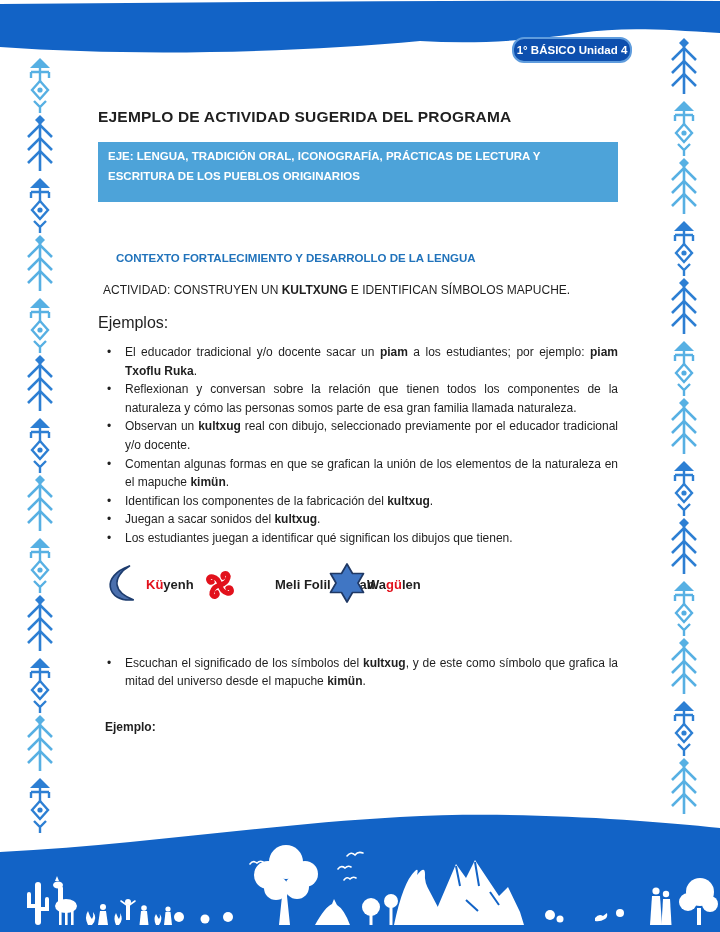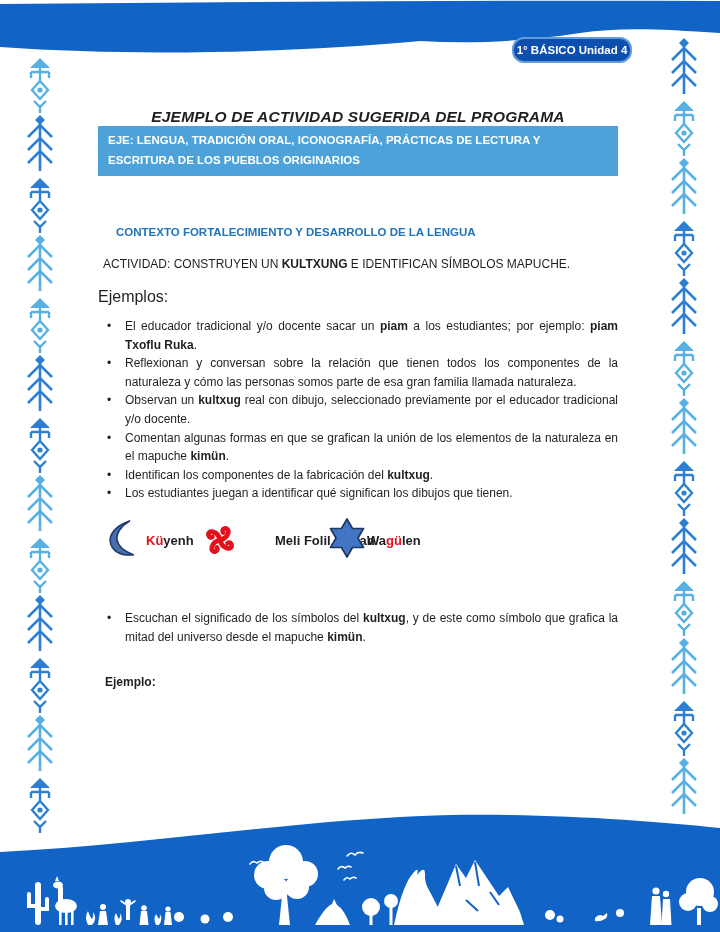--- a/index.html
+++ b/index.html
@@ -11,23 +11,23 @@
          background:var(--badge_blue);border:2px solid var(--badge_border);border-radius:12px;
          color:#fff;font-size:11.5px;font-weight:bold;display:flex;align-items:center;justify-content:center;
          box-sizing:border-box;white-space:nowrap;}
   
   .border-col{position:absolute;display:flex;flex-direction:column;width:40px;}
   .border-col.left{left:20px;top:55px;}
   .border-col.right{left:664px;top:38px;}
   .border-col svg{flex:0 0 auto;}
   
   .content{position:absolute;left:98px;top:0;width:520px;}
-  h1.title{margin:108px 0 0;font-size:15.5px;font-weight:bold;text-align:center;letter-spacing:.2px;font-style:italic;}
-  .eje-box{background:var(--eje_box_blue);color:#fff;font-weight:bold;
-           font-size:11.5px;line-height:1.7;padding:5px 10px 6px;}
+  h1.title{margin:108px 0 0;font-size:15.5px;font-weight:bold;text-align:left;letter-spacing:.2px;}
+  .eje-box{margin-top:16px;background:var(--eje_box_blue);color:#fff;font-weight:bold;
+           font-size:11.5px;line-height:1.7;padding:5px 10px 16px;}
   .contexto{margin:50px 18px 0;font-size:11.5px;font-weight:bold;color:var(--heading_blue);}
   .actividad{margin:19px 0 0;padding-left:5px;font-size:12px;}
   .ejemplos{margin:17px 0 0;font-size:16px;}
   ul.bullets{list-style:none;margin:11px 0 0;padding:0;}
   ul.bullets li{position:relative;padding-left:27px;font-size:12px;line-height:1.55;text-align:justify;}
   ul.bullets li::before{content:"\2022";position:absolute;left:9px;}
   .b{font-weight:bold;}
   .r{color:var(--accent_red);}
   
   .symbols{position:relative;height:76px;margin-top:12px;}
@@ -170,20 +170,21 @@
     <p class="actividad"><span>ACTIVIDAD: CONSTRUYEN UN </span><span class="b">KULTXUNG</span><span> E IDENTIFICAN SÍMBOLOS MAPUCHE.</span></p>
 
     <p class="ejemplos">Ejemplos:</p>
 
     <ul class="bullets">
         <li><span>El educador tradicional y/o docente sacar un </span><span class="b">piam</span><span> a los estudiantes; por ejemplo: </span><span class="b">piam Txoflu Ruka</span><span>.</span></li>
         <li><span>Reflexionan y conversan sobre la relación que tienen todos los componentes de la naturaleza y cómo las personas somos parte de esa gran familia llamada naturaleza.</span></li>
         <li><span>Observan un </span><span class="b">kultxug</span><span> real con dibujo, seleccionado previamente por el educador tradicional y/o docente.</span></li>
         <li><span>Comentan algunas formas en que se grafican la unión de los elementos de la naturaleza en el mapuche </span><span class="b">kimün</span><span>.</span></li>
         <li><span>Identifican los componentes de la fabricación del </span><span class="b">kultxug</span><span>.</span></li>
+        <li><span>Juegan a sacar sonidos del </span><span class="b">kultxug</span><span>.</span></li>
         <li><span>Los estudiantes juegan a identificar qué significan los dibujos que tienen.</span></li>
       </ul>
 
     <div class="symbols">
       <figure class="f1">
         <div class="sym-icon">
           <svg width="44" height="40" viewBox="0 0 40 40">
             <path d="M28,3 C13,6 6,13.5 6,21 C6,30 14,36.5 27,37 C18,32 13,27 13,20 C13,13 19,6.5 28,3 Z" transform="rotate(-8 20 20)" style="fill:var(--moon_fill);stroke:var(--moon_stroke)" stroke-width="1.6" stroke-linejoin="round"></path>
           </svg>
         </div>

